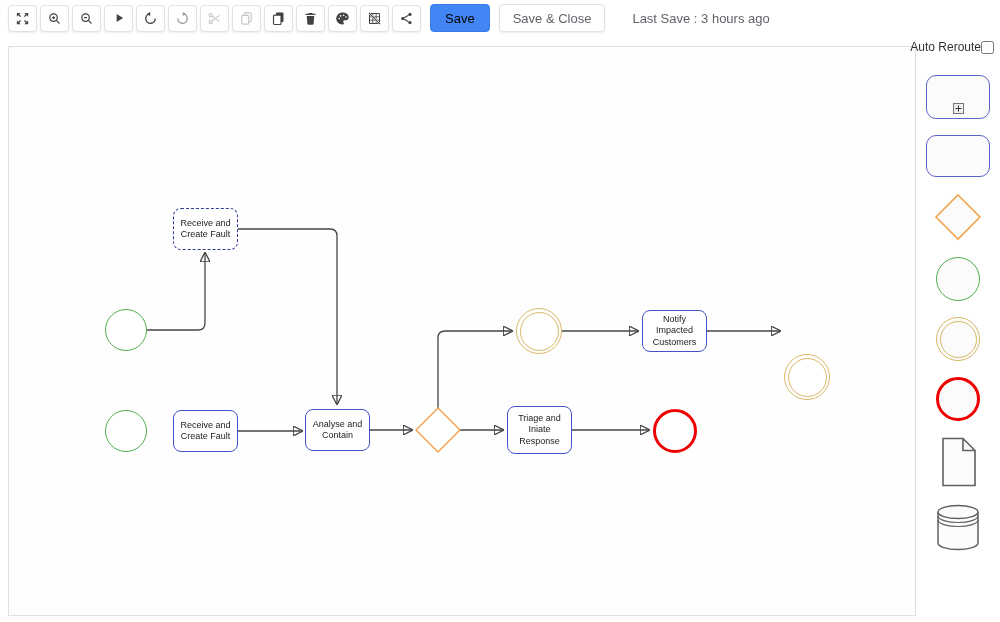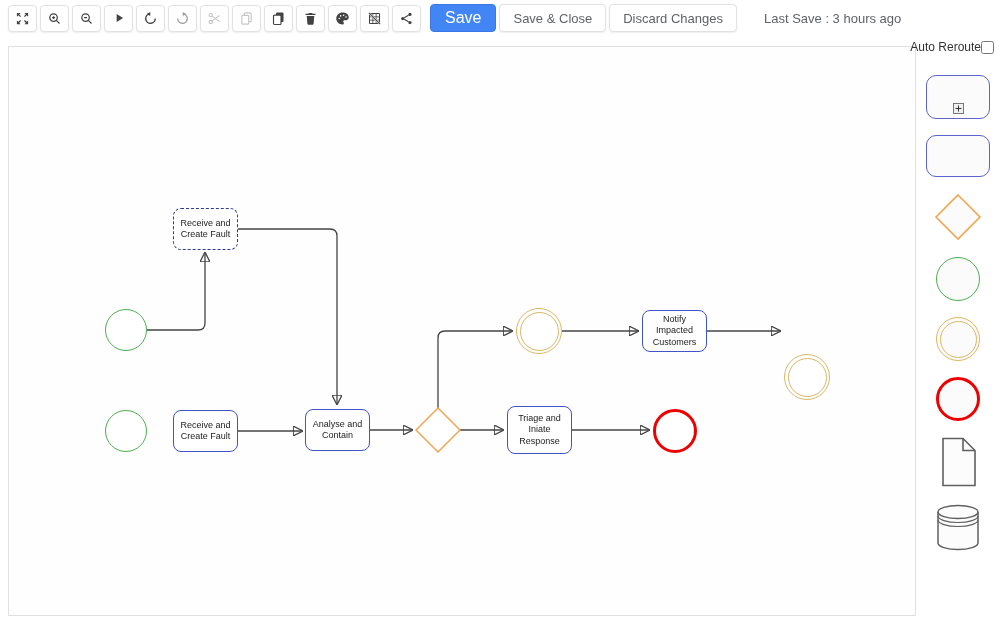--- a/index.html
+++ b/index.html
@@ -9,25 +9,25 @@
   .toolbar { position:absolute; left:8px; top:4px; display:flex; align-items:center; gap:3px; }
   .tbtn {
     width:29px; height:27px; background:#fff; border:1px solid #e2e2e2; border-radius:4px;
     display:flex; align-items:center; justify-content:center; color:#424242;
     box-shadow:0 1px 2px rgba(0,0,0,.07); cursor:pointer;
   }
   .tbtn .ic { display:flex; }
   .tbtn.dim { color:#9e9e9e; }
   .tbtn.disabled { color:#c6c6c6; }
   .btn-save {
-    margin-left:6px; height:28px; padding:0 14px; background:#4285f4; color:#ffffff; border:1px solid #3b78e7;
-    border-radius:4px; font-size:16px; display:flex; align-items:center; cursor:pointer;
+    margin-left:6px; height:28px; padding:0 14px; background:#4285f4; color:#000000; border:1px solid #3b78e7;
+    border-radius:4px; font-size:13px; display:flex; align-items:center; cursor:pointer;
   }
   .btn-plain {
-    height:28px; padding:0 13px; background:#fff; color:#5f6368; border:1px solid #e2e2e2;
+    margin-left:6px; height:28px; padding:0 13px; background:#fff; color:#5f6368; border:1px solid #e2e2e2;
     border-radius:4px; font-size:13px; display:flex; align-items:center; box-shadow:0 1px 2px rgba(0,0,0,.07); cursor:pointer;
   }
   .last-save { margin-left:24px; font-size:13px; color:#5f6368; white-space:nowrap; }
 
   
   .canvas {
     position:absolute; left:8px; top:46px; width:908px; height:570px;
     background:#fefefe; border:1px solid #e0e0e0;
   }
   .edges { position:absolute; left:0; top:0; width:908px; height:570px; }
@@ -186,21 +186,20 @@
           <circle cx="17.5" cy="5.5" r="2.6" fill="currentColor"></circle>
           <circle cx="6" cy="12" r="2.6" fill="currentColor"></circle>
           <circle cx="17.5" cy="18.5" r="2.6" fill="currentColor"></circle>
           <path d="M8.3 10.7l6.9-4M8.3 13.3l6.9 4" stroke="currentColor" stroke-width="1.8"></path>
         </svg>
     </span>
   </div>
 
   <div class="btn-save">Save</div>
   <div class="btn-plain">Save &amp; Close</div>
-  <div class="btn-plain">Discard Changes</div>
   <div class="last-save">Last Save : 3 hours ago</div>
 </div>
 
 <div class="canvas">
 
   <svg class="edges" viewBox="0 0 908 570">
     <defs>
       <marker id="arr" viewBox="0 0 10 10" refX="9" refY="5" markerWidth="7.5" markerHeight="7.5" orient="auto">
         <path d="M0 0L10 5L0 10z" fill="#333" stroke="none"></path>
       </marker>

